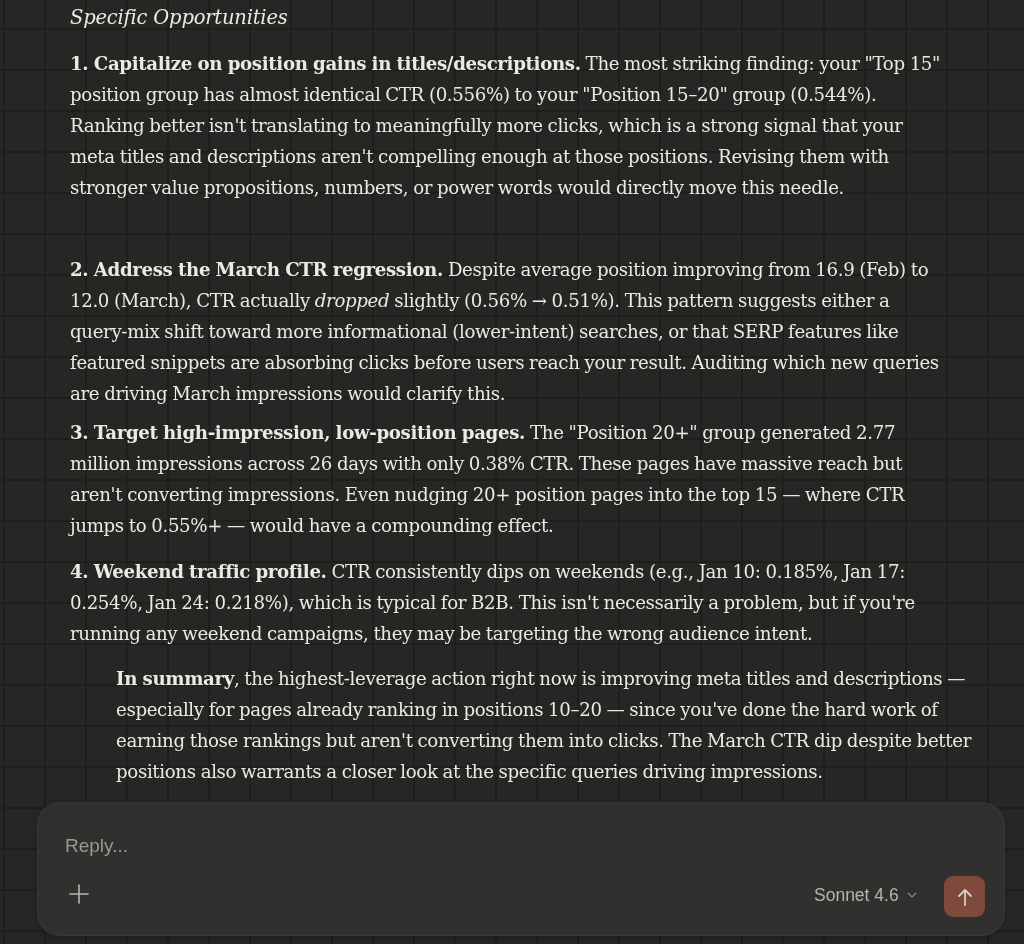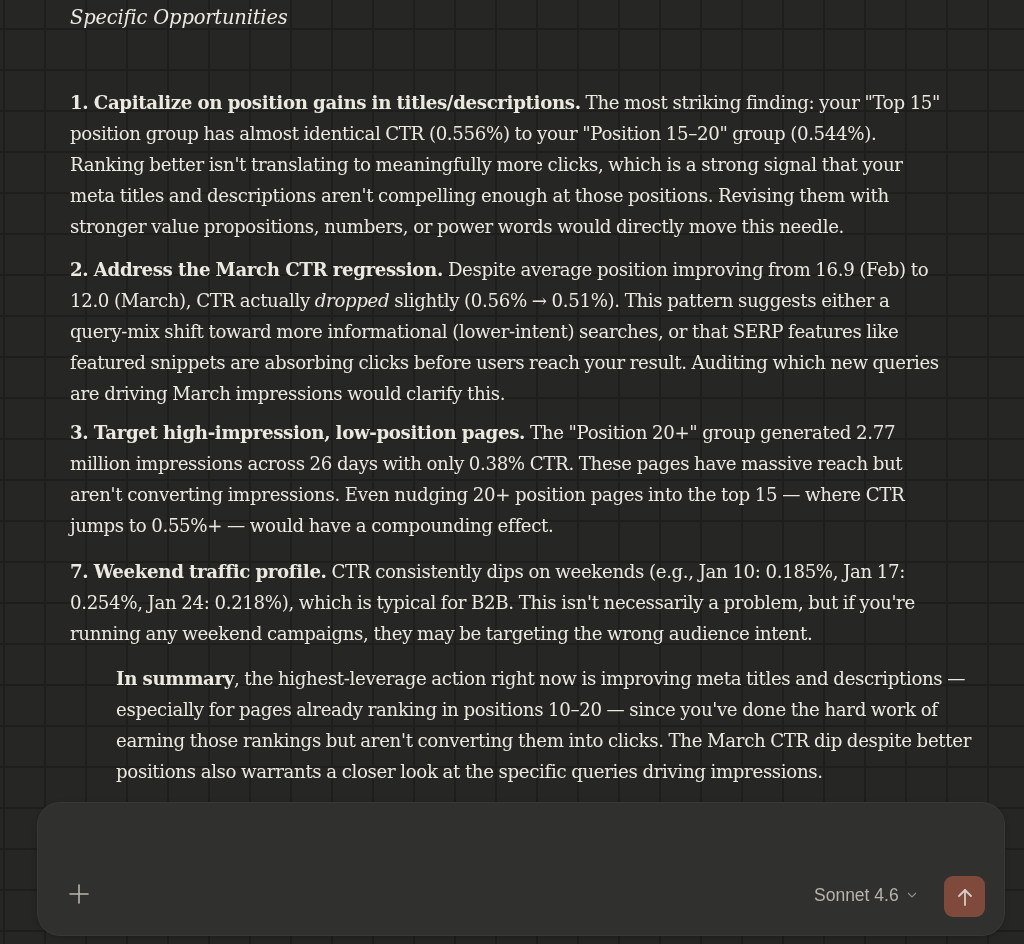--- a/index.html
+++ b/index.html
@@ -42,21 +42,21 @@
     position: absolute;
     left: 0;
     width: 880px;
     font-size: 18.2px;
     line-height: 31px;
     margin: 0;
     letter-spacing: -0.35px;
     word-spacing: -0.5px;
   }
   .para b { font-weight: bold; }
-  .p1 { top: 48px; margin-top: 39px; }
+  .p1 { top: 48px; }
   .p2 { top: 254px; }
   .p3 { top: 417px; }
   .p4 { top: 556px; }
   .p5 { top: 663px; margin-left: 46px; }
 
   .composer {
     position: absolute;
     left: 38px;
     top: 803px;
     width: 966px;
@@ -123,26 +123,27 @@
 
 <div class="content">
   <h3 class="heading">Specific Opportunities</h3>
 
   <p class="para p1"><b>1. Capitalize on position gains in titles/descriptions.</b><span> The most striking finding: your "Top 15" position group has almost identical CTR (0.556%) to your "Position 15–20" group (0.544%). Ranking better isn't translating to meaningfully more clicks, which is a strong signal that your meta titles and descriptions aren't compelling enough at those positions. Revising them with stronger value propositions, numbers, or power words would directly move this needle.</span></p>
 
   <p class="para p2"><b>2. Address the March CTR regression.</b><span> Despite average position improving from 16.9 (Feb) to 12.0 (March), CTR actually </span><em>dropped</em><span> slightly (0.56% → 0.51%). This pattern suggests either a query-mix shift toward more informational (lower-intent) searches, or that SERP features like featured snippets are absorbing clicks before users reach your result. Auditing which new queries are driving March impressions would clarify this.</span></p>
 
   <p class="para p3"><b>3. Target high-impression, low-position pages.</b><span> The "Position 20+" group generated 2.77 million impressions across 26 days with only 0.38% CTR. These pages have massive reach but aren't converting impressions. Even nudging 20+ position pages into the top 15 — where CTR jumps to 0.55%+ — would have a compounding effect.</span></p>
 
-  <p class="para p4"><b>7. Weekend traffic profile.</b><span> CTR consistently dips on weekends (e.g., Jan 10: 0.185%, Jan 17: 0.254%, Jan 24: 0.218%), which is typical for B2B. This isn't necessarily a problem, but if you're running any weekend campaigns, they may be targeting the wrong audience intent.</span></p>
+  <p class="para p4"><b>4. Weekend traffic profile.</b><span> CTR consistently dips on weekends (e.g., Jan 10: 0.185%, Jan 17: 0.254%, Jan 24: 0.218%), which is typical for B2B. This isn't necessarily a problem, but if you're running any weekend campaigns, they may be targeting the wrong audience intent.</span></p>
 
   <p class="para p5"><b>In summary</b><span>, the highest-leverage action right now is improving meta titles and descriptions — especially for pages already ranking in positions 10–20 — since you've done the hard work of earning those rankings but aren't converting them into clicks. The March CTR dip despite better positions also warrants a closer look at the specific queries driving impressions.</span></p>
 </div>
 
 <div class="composer">
+  <input class="reply-input" type="text" placeholder="Reply..." style="">
 
   <div class="plus-btn">
     <svg width="20" height="20" viewBox="0 0 20 20">
       <line x1="10" y1="1" x2="10" y2="19" stroke="#b9b6ae" stroke-width="1.6" stroke-linecap="round"></line>
       <line x1="1" y1="10" x2="19" y2="10" stroke="#b9b6ae" stroke-width="1.6" stroke-linecap="round"></line>
     </svg>
   </div>
 
   <div class="model-select">
     <span>Sonnet 4.6</span>

